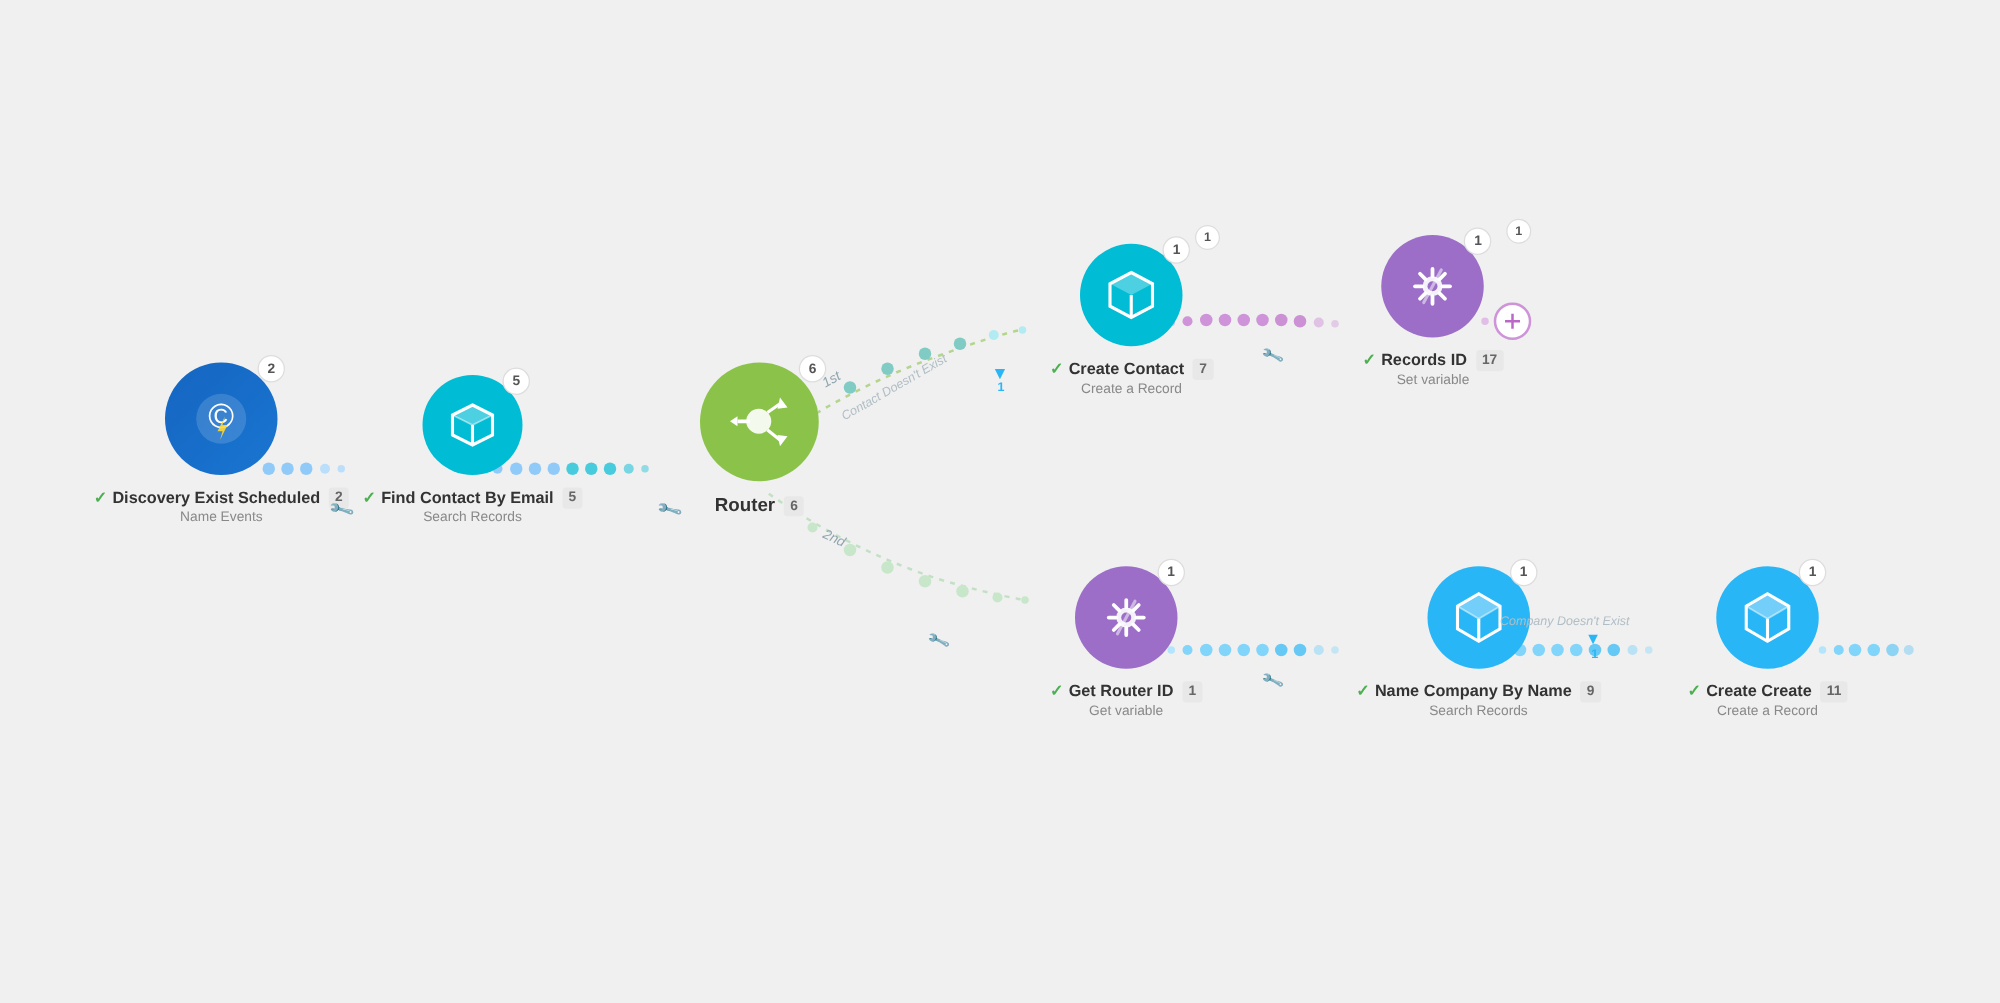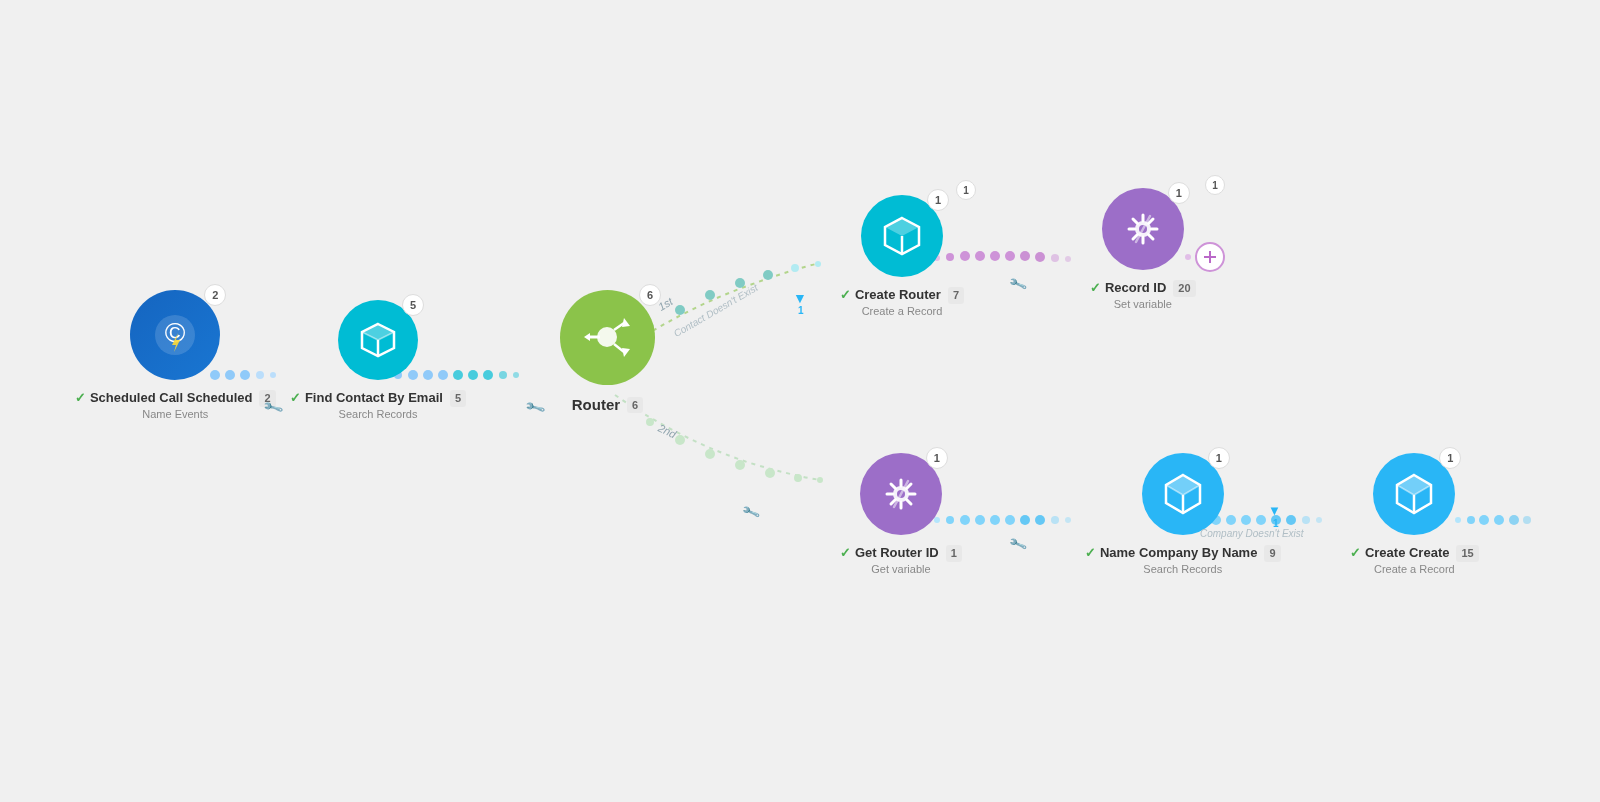--- a/index.html
+++ b/index.html
@@ -203,21 +203,21 @@
           <circle cx="25" cy="25" r="20" fill="rgba(255,255,255,0.15)"></circle>
           <text x="25" y="32" text-anchor="middle" font-size="28" fill="white">©</text>
 
           <polygon points="22,35 26,35 24,42 30,30 26,30 28,23 22,35" fill="#FDD835" opacity="0.9"></polygon>
         </svg>
       </div>
     </div>
     <div class="node-label">
       <div class="node-title">
         <span class="check-icon">✓</span>
-        <span>Scheduled Call Scheduled</span>
+        <span>Discovery Exist Scheduled</span>
         <span class="node-id">2</span>
       </div>
       <div class="node-subtitle">Name Events</div>
     </div>
   </div>
 
   <div style="position:absolute; left:265px; top:400px; font-size:14px; color:#ccc; transform:rotate(-30deg);">🔧</div>
 
   <div class="node" style="left:290px; top:300px;">
     <div style="position:relative;">
@@ -288,21 +288,21 @@
         <svg width="46" height="46" viewBox="0 0 46 46">
           <polygon points="23,5 40,14 40,32 23,41 6,32 6,14" fill="none" stroke="white" stroke-width="2.5"></polygon>
           <polygon points="23,5 40,14 23,23 6,14" fill="rgba(255,255,255,0.3)"></polygon>
           <line x1="23" y1="23" x2="23" y2="41" stroke="white" stroke-width="2.5"></line>
         </svg>
       </div>
     </div>
     <div class="node-label">
       <div class="node-title">
         <span class="check-icon">✓</span>
-        <span>Create Router</span>
+        <span>Create Contact</span>
         <span class="node-id">7</span>
       </div>
       <div class="node-subtitle">Create a Record</div>
     </div>
   </div>
 
   <div style="position:absolute; left:956px; top:180px; width:20px;height:20px;border-radius:50%;background:#fff;border:1px solid #ddd;font-size:10px;font-weight:600;color:#555;display:flex;align-items:center;justify-content:center;">1</div>
 
   <div class="node" style="left:1090px; top:188px;">
     <div style="position:relative;">
@@ -322,22 +322,22 @@
           <line x1="33" y1="13" x2="28.5" y2="17.5" stroke="white" stroke-width="3" stroke-linecap="round"></line>
           <line x1="17.5" y1="28.5" x2="13" y2="33" stroke="white" stroke-width="3" stroke-linecap="round"></line>
 
           <line x1="30" y1="10" x2="16" y2="36" stroke="white" stroke-width="2.5" stroke-linecap="round" opacity="0.5"></line>
         </svg>
       </div>
     </div>
     <div class="node-label">
       <div class="node-title">
         <span class="check-icon">✓</span>
-        <span>Record ID</span>
-        <span class="node-id">20</span>
+        <span>Records ID</span>
+        <span class="node-id">17</span>
       </div>
       <div class="node-subtitle">Set variable</div>
     </div>
   </div>
 
   <div style="position:absolute; left:1205px; top:175px; width:20px;height:20px;border-radius:50%;background:#fff;border:1px solid #ddd;font-size:10px;font-weight:600;color:#555;display:flex;align-items:center;justify-content:center;">1</div>
 
   <div class="node" style="left:840px; top:453px;">
     <div style="position:relative;">
       <div class="node-badge">1</div>
@@ -383,21 +383,21 @@
     <div class="node-label">
       <div class="node-title">
         <span class="check-icon">✓</span>
         <span>Name Company By Name</span>
         <span class="node-id">9</span>
       </div>
       <div class="node-subtitle">Search Records</div>
     </div>
   </div>
 
-  <div style="position:absolute; left:1200px; top:492px; font-size:10px; color:#B0BEC5; font-style:italic; white-space:nowrap;margin-top:36px;">Company Doesn't Exist</div>
+  <div style="position:absolute; left:1200px; top:492px; font-size:10px; color:#B0BEC5; font-style:italic; white-space:nowrap;">Company Doesn't Exist</div>
 
   <div style="position:absolute; left:1268px; top:503px; font-size:13px; color:#29B6F6;">▼</div>
   <div style="position:absolute; left:1273px; top:518px; font-size:10px; color:#29B6F6; font-weight:600;">1</div>
 
   <div class="node" style="left:1350px; top:453px;">
     <div style="position:relative;">
       <div class="node-badge">1</div>
       <div class="node-circle" style="width:82px;height:82px;background:#29B6F6;">
         <svg width="46" height="46" viewBox="0 0 46 46">
           <polygon points="23,4 40,14 40,32 23,42 6,32 6,14" fill="none" stroke="white" stroke-width="2.5"></polygon>
@@ -405,19 +405,19 @@
           <line x1="23" y1="24" x2="23" y2="42" stroke="white" stroke-width="2.5"></line>
           <line x1="6" y1="14" x2="23" y2="24" stroke="rgba(255,255,255,0.5)" stroke-width="1.5"></line>
           <line x1="40" y1="14" x2="23" y2="24" stroke="rgba(255,255,255,0.5)" stroke-width="1.5"></line>
         </svg>
       </div>
     </div>
     <div class="node-label">
       <div class="node-title">
         <span class="check-icon">✓</span>
         <span>Create Create</span>
-        <span class="node-id">15</span>
+        <span class="node-id">11</span>
       </div>
       <div class="node-subtitle">Create a Record</div>
     </div>
   </div>
 
 </div>
 
 </body></html>

